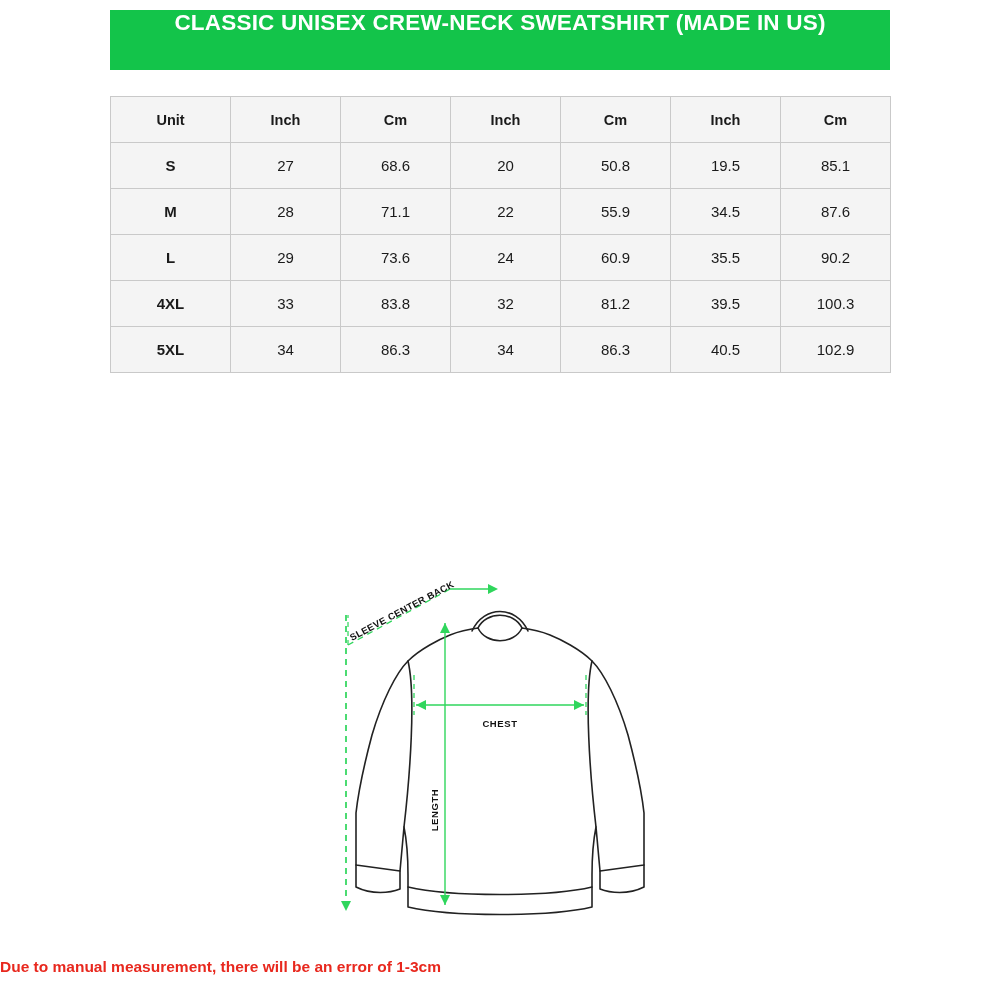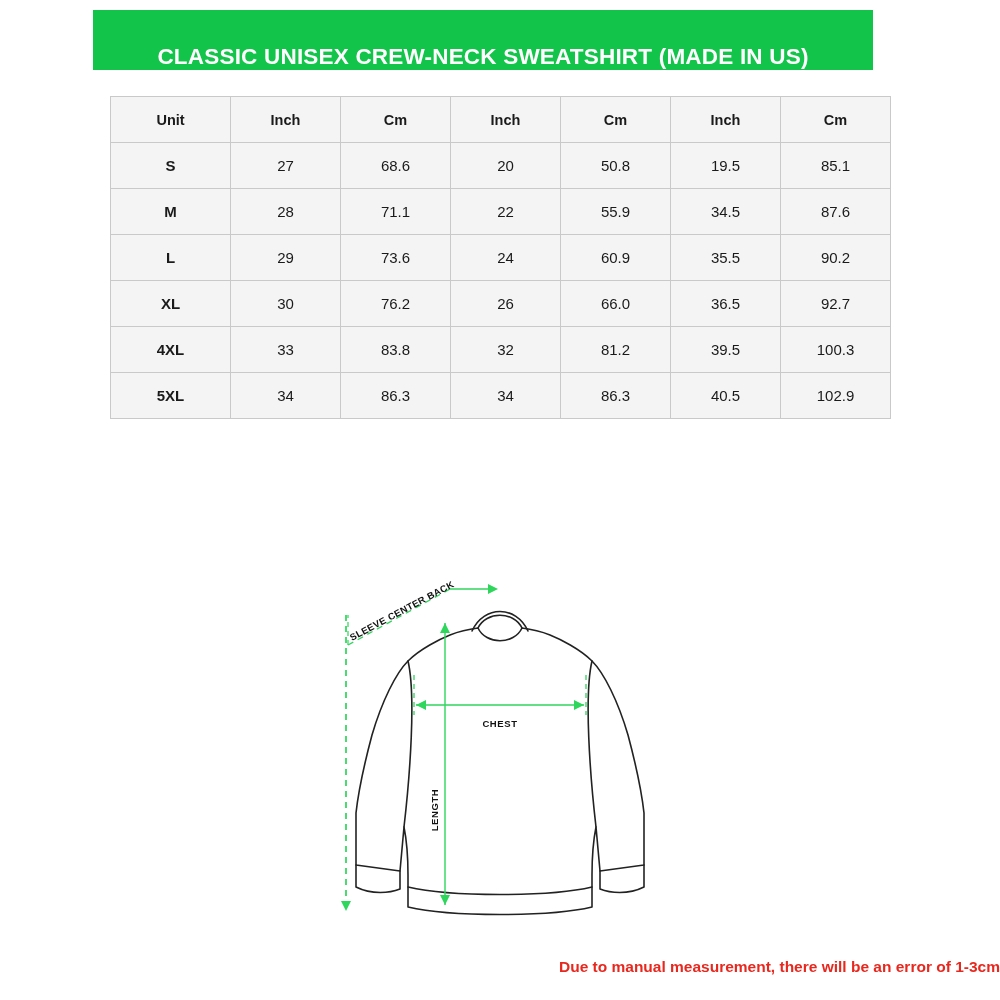--- a/index.html
+++ b/index.html
@@ -12,27 +12,27 @@
     height: 1000px;
     font-family: "Liberation Sans", sans-serif;
     color: #1a1a1a;
     position: relative;
     overflow: hidden;
   }
 
   
   .header-bar {
     position: absolute;
-    left: 93px;
+    left: 110px;
     top: 10px;
     width: 780px;
     height: 60px;
     background: #13c44a;
     display: flex;
-    align-items: flex-end;
+    align-items: flex-start;
     justify-content: center;
   }
   .header-title {
     color: #ffffff;
     font-size: 22.5px;
     font-weight: bold;
     letter-spacing: 0.2px;
     text-align: center;
     white-space: nowrap;
   }
@@ -91,21 +91,21 @@
     width: 400px;
     height: 350px;
   }
 
   
   .footer-note {
     position: absolute;
     left: 0;
     top: 958px;
     width: 1000px;
-    text-align: right;
+    text-align: left;
     color: #e8281e;
     font-size: 15.5px;
     font-weight: bold;
   }
 </style>
 </head>
 <body>
 
 <div class="header-bar">
   <div class="header-title">CLASSIC UNISEX CREW-NECK SWEATSHIRT (MADE IN US)</div>
@@ -153,29 +153,20 @@
         <td>87.6</td>
       </tr>
       <tr>
         <td class="size-cell">L</td>
         <td>29</td>
         <td>73.6</td>
         <td>24</td>
         <td>60.9</td>
         <td>35.5</td>
         <td>90.2</td>
-      </tr>
-      <tr>
-        <td class="size-cell">XL</td>
-        <td>30</td>
-        <td>76.2</td>
-        <td>26</td>
-        <td>66.0</td>
-        <td>36.5</td>
-        <td>92.7</td>
       </tr>
       <tr>
         <td class="size-cell">4XL</td>
         <td>33</td>
         <td>83.8</td>
         <td>32</td>
         <td>81.2</td>
         <td>39.5</td>
         <td>100.3</td>
       </tr>

